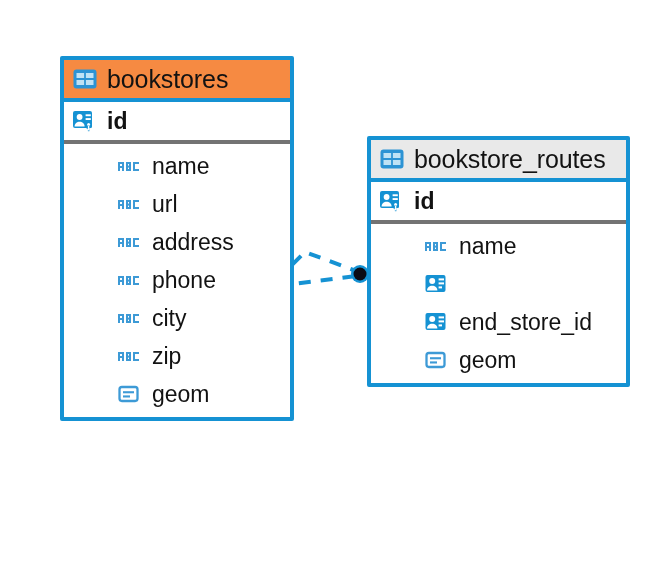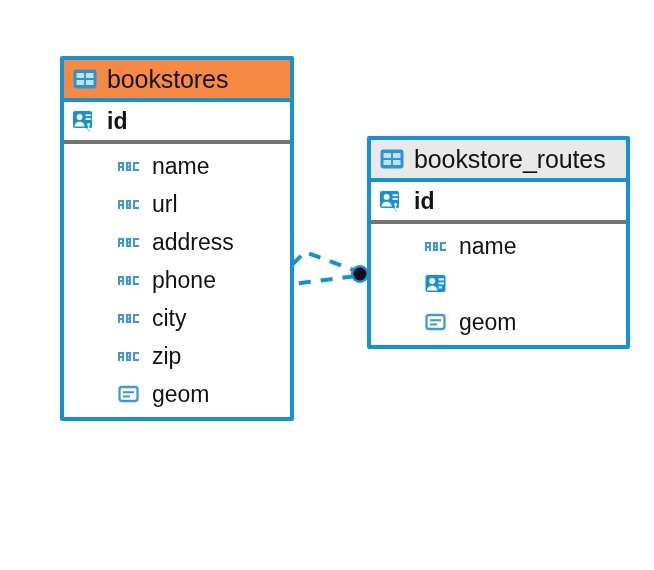--- a/index.html
+++ b/index.html
@@ -343,20 +343,31 @@
         <svg class="icon" viewBox="0 0 26 26">
           <rect x="1.5" y="4" width="20" height="17" rx="2" fill="#1592D3"></rect>
           <circle cx="8.2" cy="10" r="3" fill="#ffffff"></circle>
           <path d="M3 19.6c0-3.1 2.4-4.9 5.2-4.9s5.2 1.8 5.2 4.9z" fill="#ffffff"></path>
           <rect x="14.6" y="7.4" width="5.4" height="2" fill="#ffffff"></rect>
           <rect x="14.6" y="11.4" width="5.4" height="2" fill="#ffffff"></rect>
           <rect x="14.6" y="15.4" width="3.4" height="2" fill="#ffffff"></rect>
         </svg>
       </div>
 
+      <div class="field-row">
+        <svg class="icon" viewBox="0 0 26 26">
+          <rect x="1.5" y="4" width="20" height="17" rx="2" fill="#1592D3"></rect>
+          <circle cx="8.2" cy="10" r="3" fill="#ffffff"></circle>
+          <path d="M3 19.6c0-3.1 2.4-4.9 5.2-4.9s5.2 1.8 5.2 4.9z" fill="#ffffff"></path>
+          <rect x="14.6" y="7.4" width="5.4" height="2" fill="#ffffff"></rect>
+          <rect x="14.6" y="11.4" width="5.4" height="2" fill="#ffffff"></rect>
+          <rect x="14.6" y="15.4" width="3.4" height="2" fill="#ffffff"></rect>
+        </svg>
+        <span class="field-name">end_store_id</span>
+      </div>
 
       <div class="field-row">
         <svg class="icon" viewBox="0 0 26 26">
           <rect x="2.5" y="6" width="18" height="14" rx="2.4" fill="none" stroke="#3D9AD6" stroke-width="2.3"></rect>
           <rect x="6" y="10.2" width="11" height="2.1" fill="#3D9AD6"></rect>
           <rect x="6" y="14.4" width="7" height="2.1" fill="#3D9AD6"></rect>
         </svg>
         <span class="field-name">geom</span>
       </div>
 

